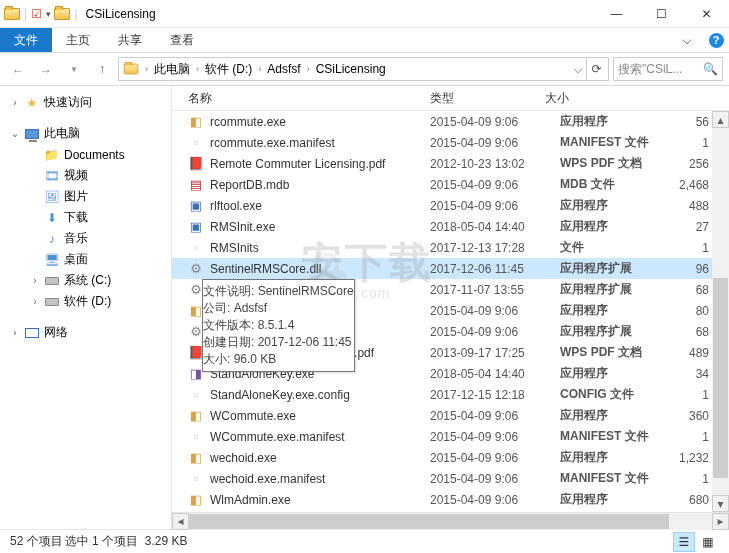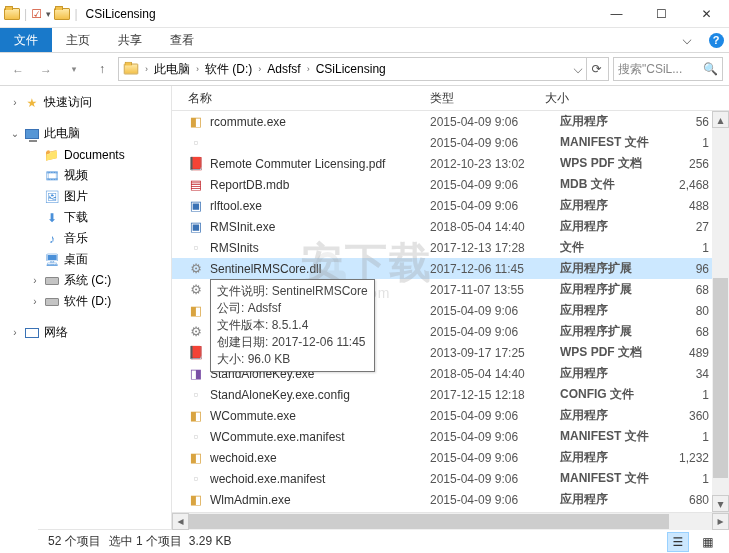--- a/index.html
+++ b/index.html
@@ -48,34 +48,34 @@
 .filelist { flex: 1; overflow: hidden; }
 .filerow { height: 21px; display: flex; align-items: center; font-size: 12px; color: #333; }
 .filerow .fn { width: 258px; padding-left: 16px; display: flex; align-items: center; gap: 6px; overflow: hidden; white-space: nowrap; }
 .filerow .fd { width: 130px; color: #555; }
 .filerow .ft { width: 115px; color: #555; font-weight: bold; }
 .filerow .fs { flex: 1; color: #555; text-align: right; padding-right: 20px; }
 .filerow.selected { background: #cce8ff; }
 
 .file-icon { width: 16px; height: 16px; display: inline-flex; align-items: center; justify-content: center; font-size: 13px; }
 
-.tooltip { position: absolute; left: 210px; top: 279px; z-index: 50; background: #fff; border: 1px solid #767676; padding: 3px 6px; font-size: 12px; line-height: 17px; color: #444; box-shadow: 1px 1px 2px rgba(0,0,0,0.15); }
+.tooltip { position: absolute; left: 202px; top: 279px; z-index: 50; background: #fff; border: 1px solid #767676; padding: 3px 0; font-size: 12px; line-height: 17px; color: #444; box-shadow: 1px 1px 2px rgba(0,0,0,0.15); }
 .tooltip div { white-space: nowrap; }
 
 .hscroll { height: 17px; background: #f0f0f0; border-top: 1px solid #e5e5e5; display: flex; align-items: center; }
 .hscroll .sbtn { width: 17px; height: 17px; background: #f0f0f0; display: flex; align-items: center; justify-content: center; color: #666; border: 1px solid #ccc; }
 .hscroll .track { flex: 1; height: 17px; background: #f0f0f0; position: relative; }
 .hscroll .thumb { position: absolute; height: 15px; top: 1px; background: #cdcdcd; }
 
 .vscroll { position: absolute; right: 0; top: 25px; bottom: 17px; width: 17px; background: #f0f0f0; display: flex; flex-direction: column; }
 .vscroll .sbtn { height: 17px; width: 17px; display: flex; align-items: center; justify-content: center; color: #666; border: 1px solid #ccc; }
 .vscroll .track { flex: 1; position: relative; }
 .vscroll .thumb { position: absolute; width: 15px; left: 1px; background: #cdcdcd; }
 
-.statusbar { height: 24px; border-top: 1px solid #e5e5e5; display: flex; align-items: center; padding: 0 10px; font-size: 12px; color: #333; gap: 8px; margin-left: 38px; }
+.statusbar { height: 24px; border-top: 1px solid #e5e5e5; display: flex; align-items: center; padding: 0 10px; font-size: 12px; color: #333; gap: 2px; }
 .statusbar .spacer { flex: 1; }
 .viewbtn { width: 22px; height: 20px; border: 1px solid transparent; display: flex; align-items: center; justify-content: center; }
 .viewbtn.active { background: #cce8ff; border-color: #99d1ff; }
 
 .folder-y { width: 16px; height: 12px; background: linear-gradient(#ffe9a6, #f3c14b); border: 1px solid #c9982b; border-radius: 1px; position: relative; }
 .folder-y::before { content: ""; position: absolute; top: -3px; left: 0; width: 6px; height: 3px; background: #f3c14b; border: 1px solid #c9982b; border-bottom: none; border-radius: 1px 1px 0 0; }
 .pc-ico { width: 14px; height: 10px; border: 1px solid #3a72b5; background: #5696d6; position: relative; }
 .pc-ico::after { content: ""; position: absolute; left: 3px; top: 10px; width: 8px; height: 2px; background: #888; }
 .drive-ico { width: 14px; height: 8px; background: #c4c4c4; border: 1px solid #888; border-radius: 1px; position: relative; }
 .net-ico { width: 14px; height: 10px; border: 1px solid #3a72b5; background: #fff; }
@@ -233,20 +233,21 @@
             <span class="file-icon" style="color:#d9a441">◧</span>
             <span>rcommute.exe</span>
           </div>
           <div class="fd">2015-04-09 9:06</div>
           <div class="ft">应用程序</div>
           <div class="fs">56</div>
         </div>
         <div class="filerow">
           <div class="fn">
             <span class="file-icon" style="color:#ccc">▫</span>
+            <span>rcommute.exe.manifest</span>
           </div>
           <div class="fd">2015-04-09 9:06</div>
           <div class="ft">MANIFEST 文件</div>
           <div class="fs">1</div>
         </div>
         <div class="filerow">
           <div class="fn">
             <span class="file-icon" style="color:#c1282d">📕</span>
             <span>Remote Commuter Licensing.pdf</span>
           </div>

